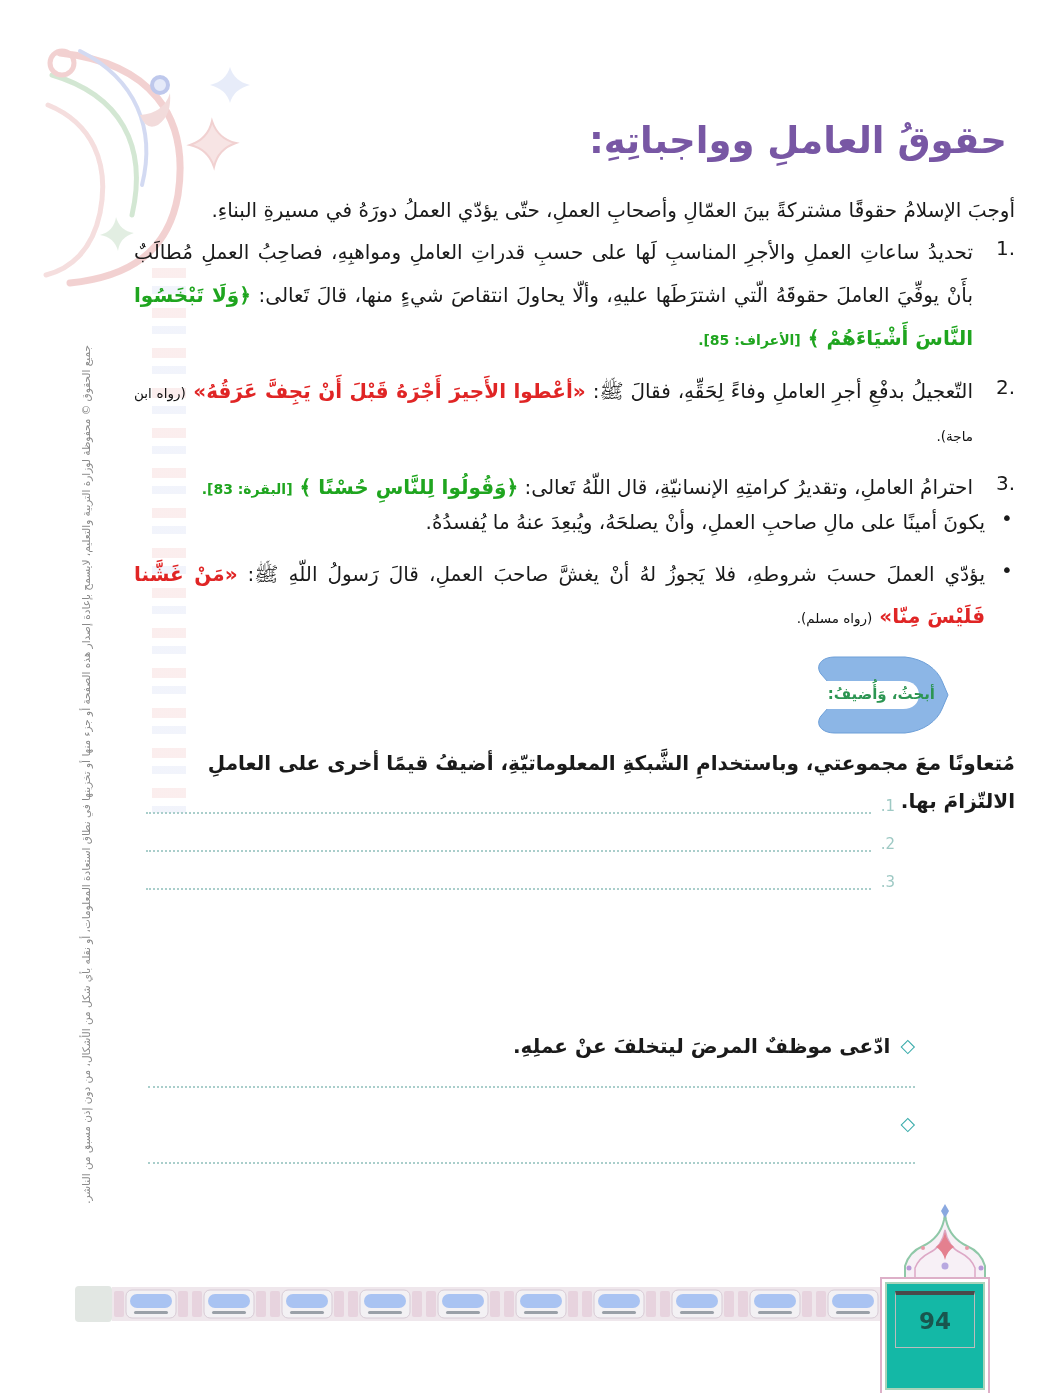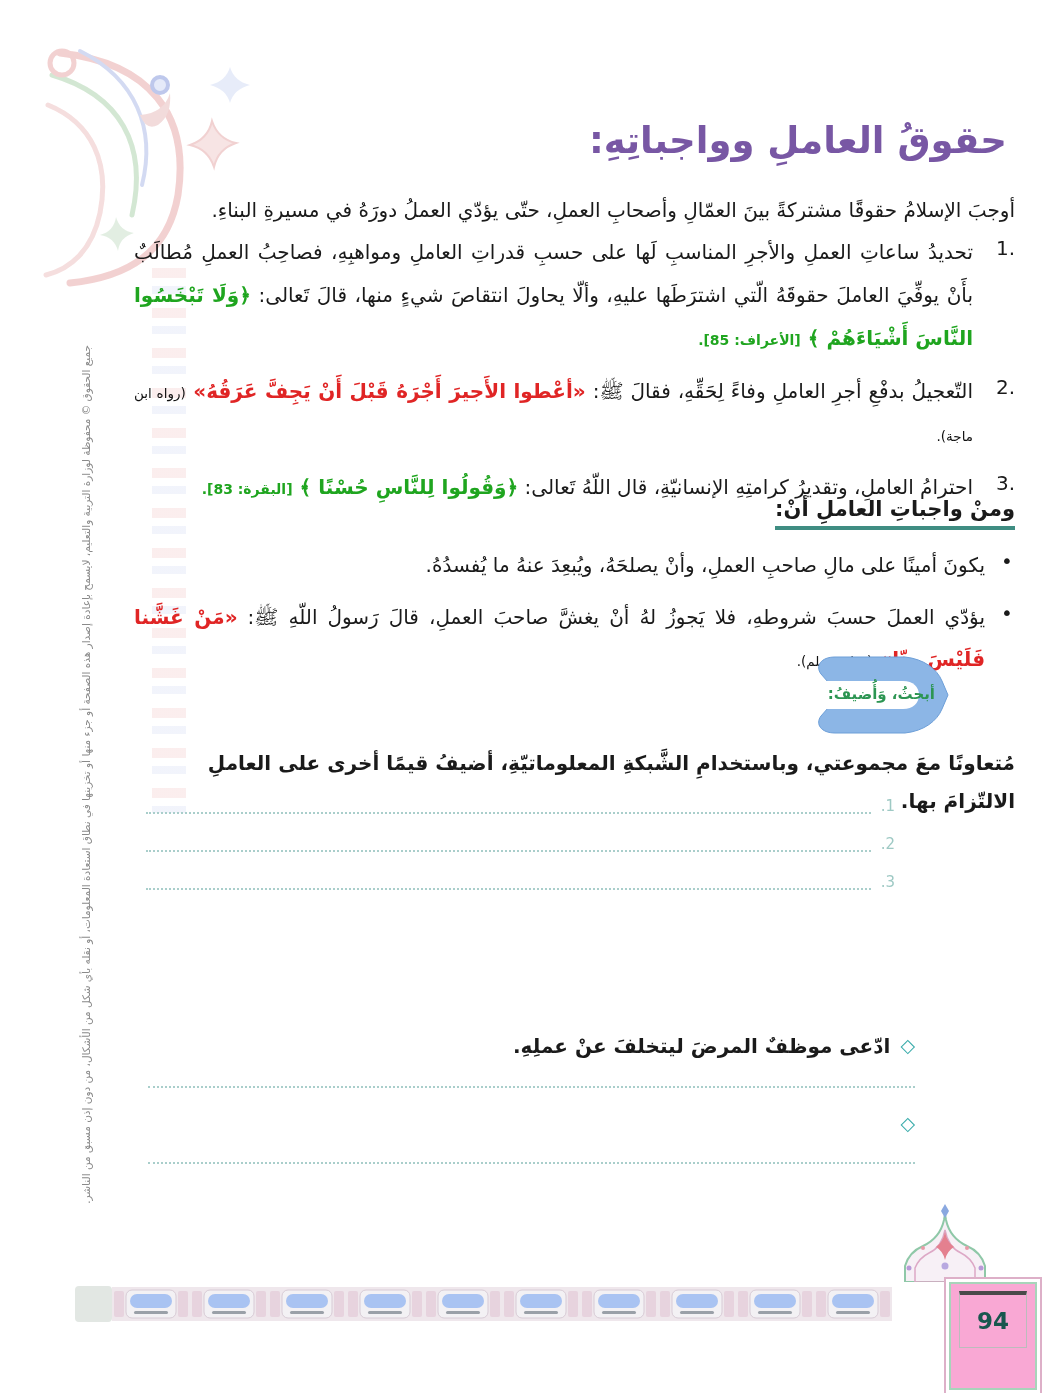--- a/index.html
+++ b/index.html
@@ -61,21 +61,21 @@
   
   .critique-sec{position:absolute;top:1026px;right:100px;left:18px;}
   .critique-item{display:flex;gap:10px;font-size:20px;font-weight:bold;line-height:2;}
   .diamond{color:#3aacab;font-size:19px;font-weight:normal;}
   .critique-line{border-bottom:2px dotted var(--dotted-teal,#a9cecb);height:20px;margin-bottom:16px;}
   
   .band{position:absolute;left:112px;top:1287px;}
   .band-cap{position:absolute;left:75px;top:1286px;width:37px;height:36px;background:#e2e7e3;border-radius:4px;}
   .crown{position:absolute;left:897px;top:1204px;}
   .page-num-box{
-    position:absolute;left:944px;top:1277px;width:98px;bottom:0;background:#f9a8d4;
+    position:absolute;left:880px;top:1277px;width:110px;bottom:0;background:#14b8a6;
     border:2px solid #ddb0c8;border-bottom:none;
     box-shadow:inset 0 0 0 3px #ffffff, inset 0 0 0 5px #a8d4ba;
     box-sizing:border-box;padding:12px 13px 0 13px;
   }
   .page-num-inner{
     border:1px solid #bcbcbc;border-top:4px solid #4a4a4a;height:52px;
     display:flex;align-items:center;justify-content:center;
     font-size:23px;font-weight:bold;color:var(--page-number-teal,#19564e);
   }
 </style>
@@ -120,21 +120,20 @@
         <p class="itext"><span>التّعجيلُ بدفْعِ أجرِ العاملِ وفاءً لِحَقِّهِ، فقالَ ﷺ: </span><span class="hadith">«أعْطوا الأَجيرَ أَجْرَهُ قَبْلَ أَنْ يَجِفَّ عَرَقُهُ» </span><span class="ref-small">(رواه ابن ماجة).</span></p>
       </div>
 
       <div class="oitem">
         <span class="num">3.</span>
         <p class="itext"><span>احترامُ العاملِ، وتقديرُ كرامتِهِ الإنسانيّةِ، قال اللّهُ تَعالى: </span><span class="quran">﴿وَقُولُوا لِلنَّاسِ حُسْنًا ﴾ </span><span class="quran-ref">[البقرة: 83].</span></p>
       </div>
     </section>
 
     <section class="sec-duties">
-      <h2 class="heading">ومنْ واجباتِ العاملِ أنْ:</h2>
 
       <div class="bullet-item">
         <span class="bullet">•</span>
         <p class="itext"><span>يكونَ أمينًا على مالِ صاحبِ العملِ، وأنْ يصلحَهُ، ويُبعِدَ عنهُ ما يُفسدُهُ.</span></p>
       </div>
 
       <div class="bullet-item">
         <span class="bullet">•</span>
         <p class="itext"><span>يؤدّي العملَ حسبَ شروطهِ، فلا يَجوزُ لهُ أنْ يغشَّ صاحبَ العملِ، قالَ رَسولُ اللّهِ ﷺ: </span><span class="hadith">«مَنْ غَشَّنا فَلَيْسَ مِنّا» </span><span class="ref-small">(رواه مسلم).</span></p>
       </div>

